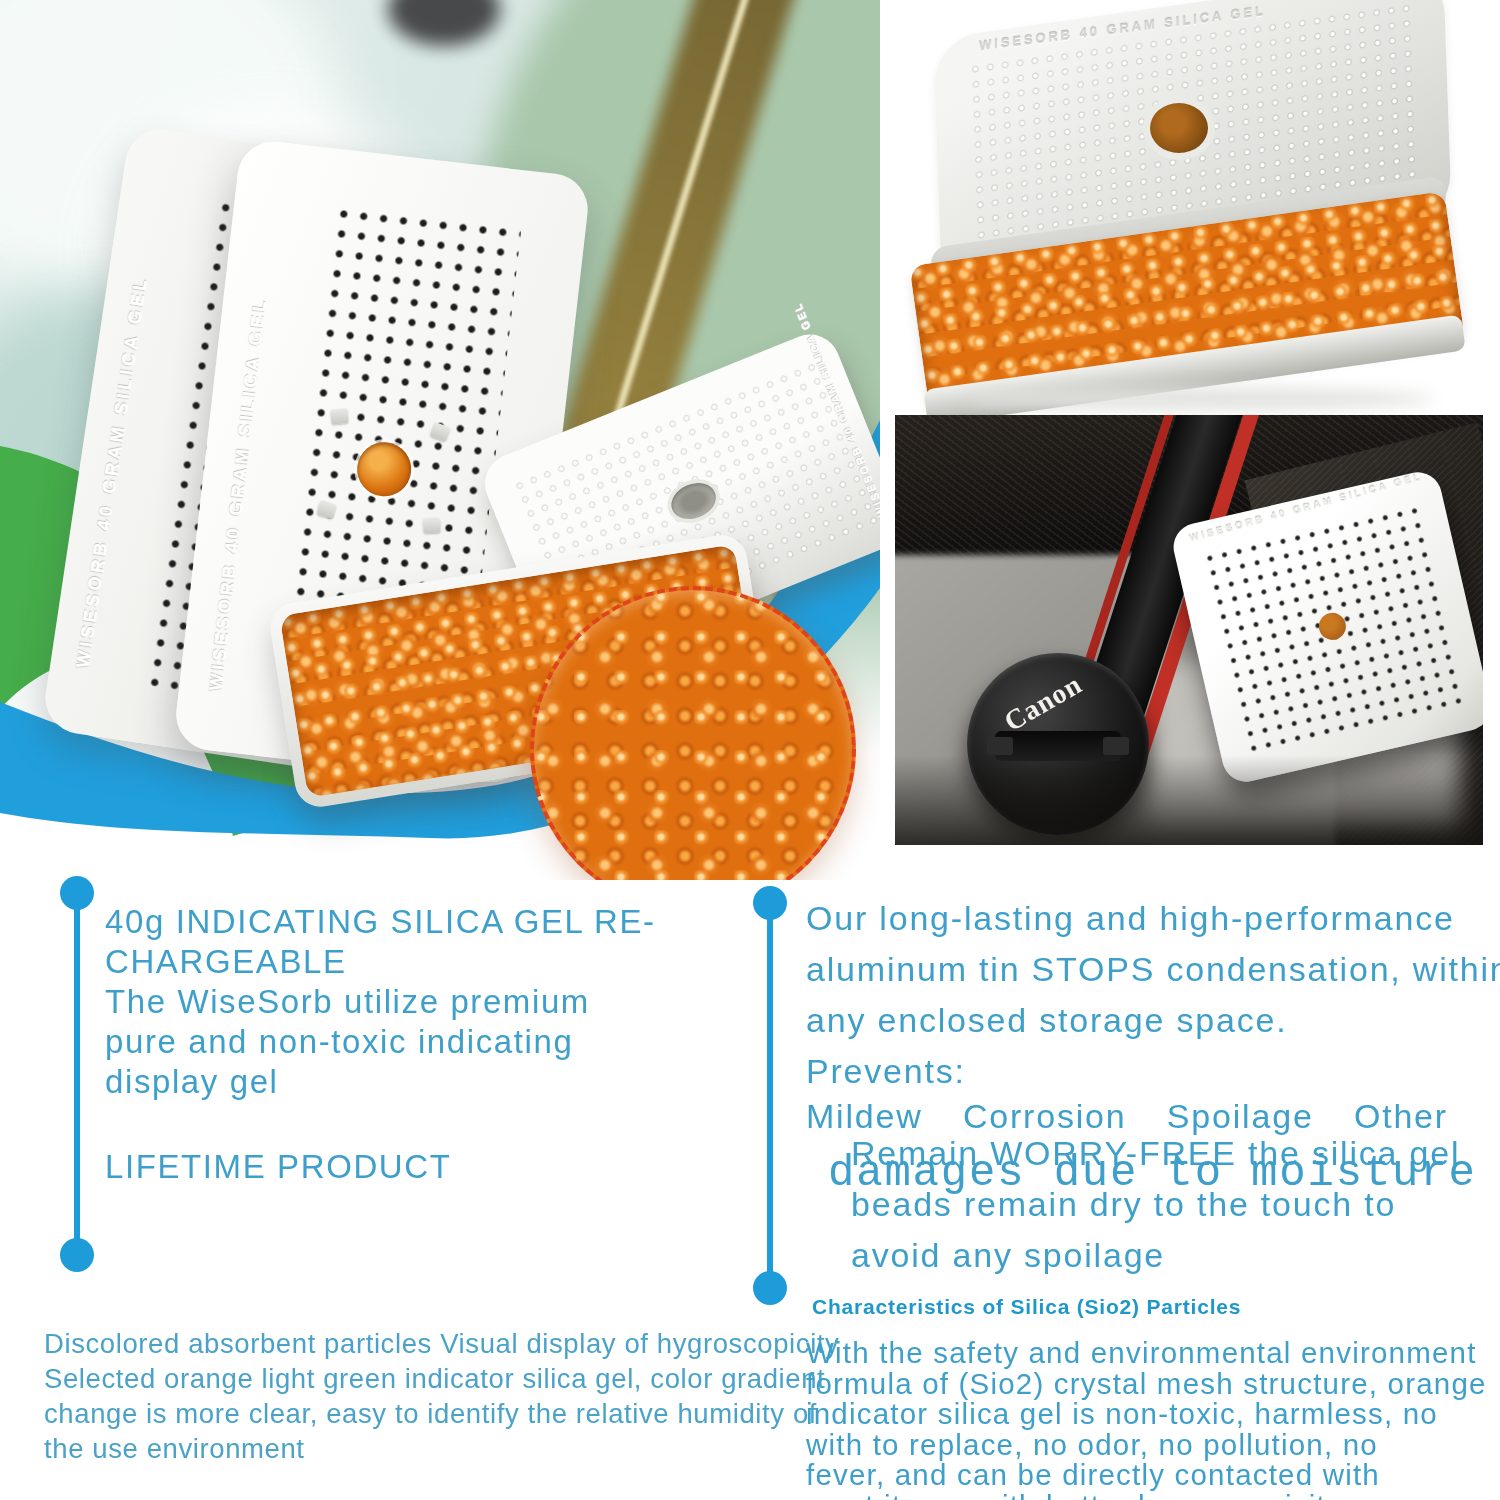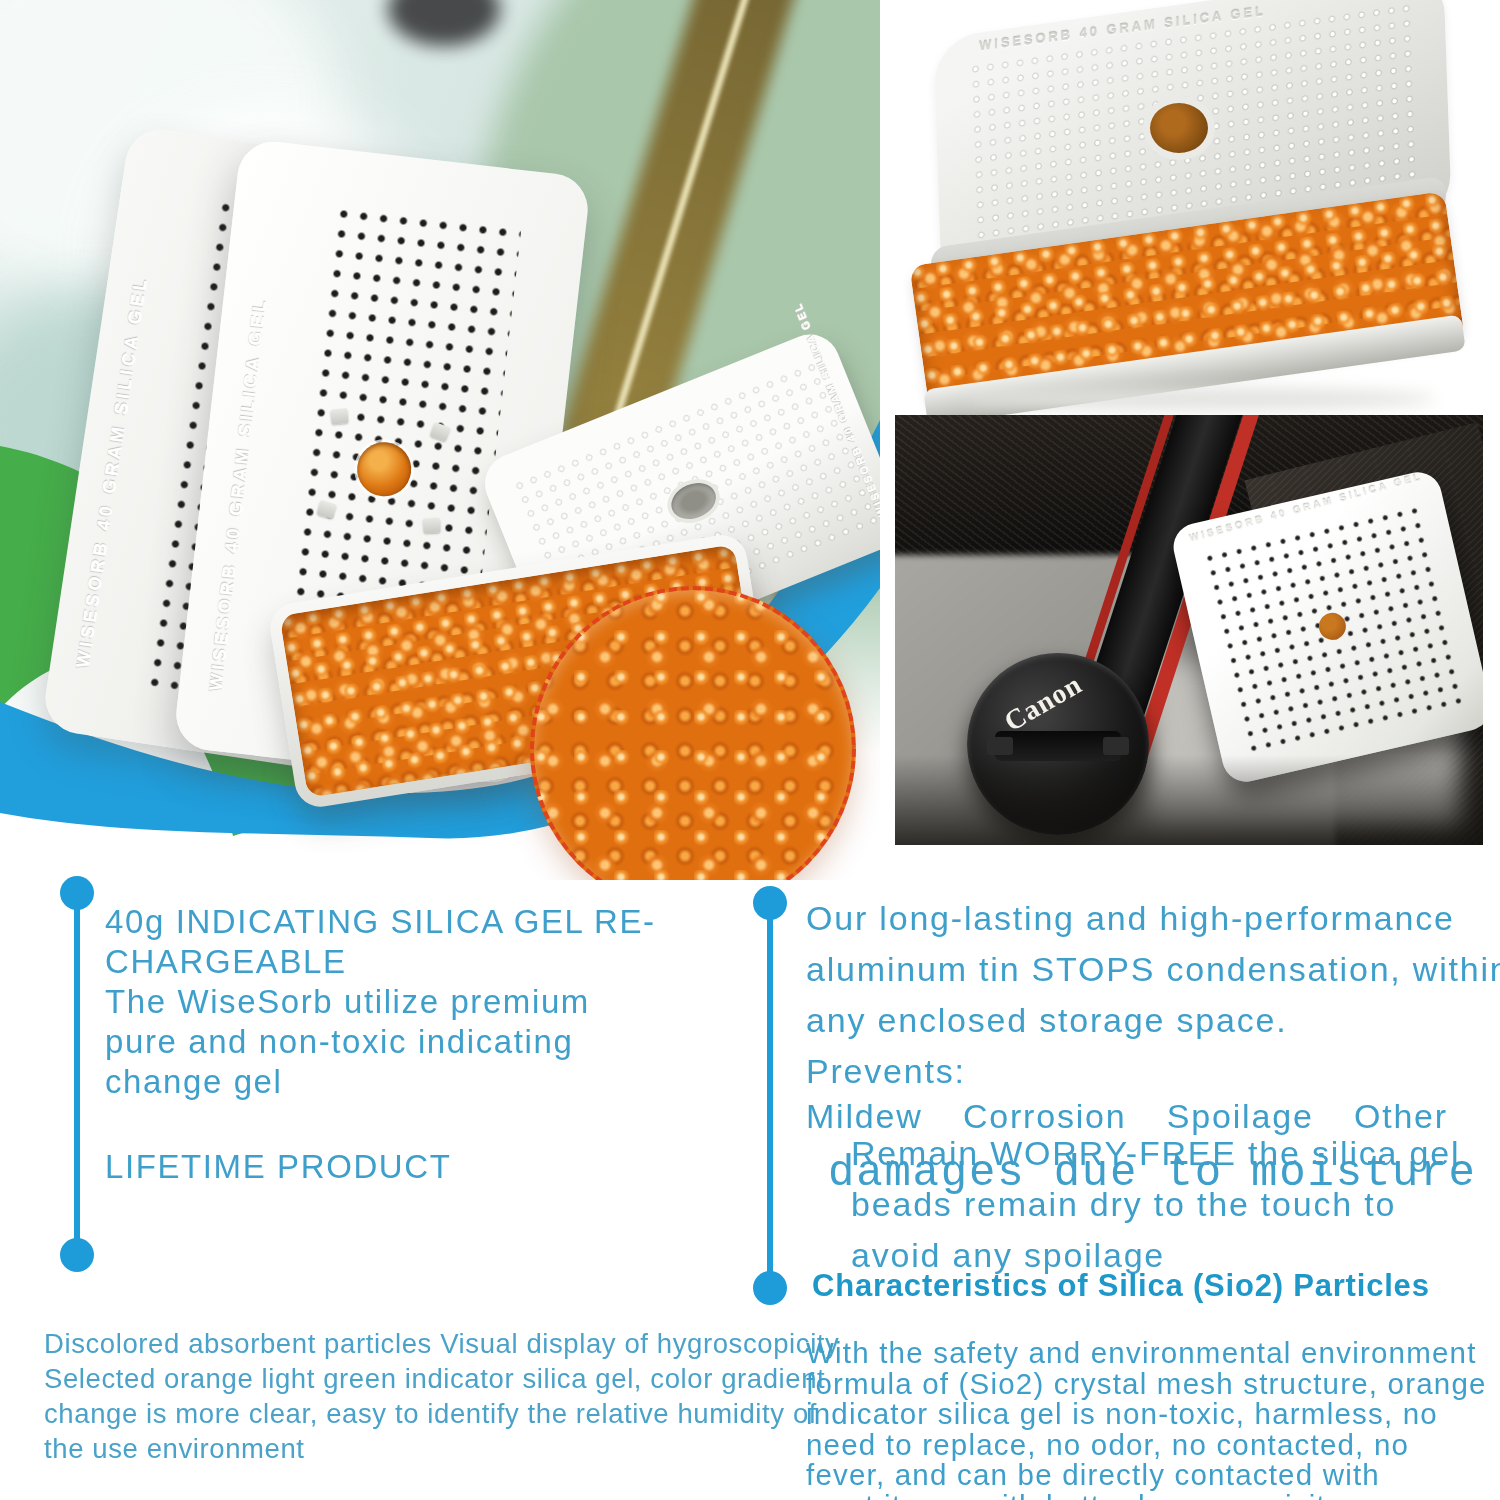--- a/index.html
+++ b/index.html
@@ -133,21 +133,21 @@
   .para div{white-space:nowrap;}
 
   #left-para1{left:105px;top:902px;font-size:33px;line-height:40px;letter-spacing:1.6px;}
   #left-lifetime{left:105px;top:1148px;font-size:33px;letter-spacing:1.6px;}
   #left-para2{left:44px;top:1326px;font-size:27.5px;line-height:35px;letter-spacing:.6px;color:#4aa2c9;}
 
   #right-para1{left:806px;top:893px;font-size:34px;line-height:51px;letter-spacing:1.8px;}
   #prevents-row{left:806px;top:1097px;width:642px;display:flex;justify-content:space-between;font-size:34px;letter-spacing:1.8px;color:#3e9fcb;}
   #prevents-tail{left:828px;top:1148px;font-size:44px;letter-spacing:1.8px;font-family:Liberation Mono, monospace;}
   #right-para2{left:806px;top:1128px;font-size:34px;line-height:51px;letter-spacing:1.8px;margin-left:45px;}
-  #right-heading{left:812px;top:1268px;font-size:31px;font-weight:bold;color:#1d98c9;letter-spacing:.8px;}
+  #right-heading{left:812px;top:1295px;font-size:21px;font-weight:bold;color:#1d98c9;letter-spacing:.8px;}
   #right-para3{left:806px;top:1338px;font-size:29.5px;line-height:30.5px;letter-spacing:1.2px;}
 </style>
 </head>
 <body>
 
 <div class="canvas">
 
   <div class="abs" id="collage">
     <div class="collage-photo">
       <div class="blob cloud1"></div>
@@ -235,21 +235,21 @@
     <div class="dot abs" style="left:60px;top:876px;"></div>
     <div class="bar abs" style="left:74px;top:893px;height:362px;"></div>
     <div class="dot abs" style="left:60px;top:1238px;"></div>
   </div>
 
   <div class="para blue-text" id="left-para1">
     <div>40g INDICATING SILICA GEL RE-</div>
     <div>CHARGEABLE</div>
     <div>The WiseSorb utilize premium</div>
     <div>pure and non-toxic indicating</div>
-    <div>change gel</div>
+    <div>display gel</div>
   </div>
   <div class="para blue-text" id="left-lifetime">LIFETIME PRODUCT</div>
 
   <div class="para" id="left-para2">
     <div>Discolored absorbent particles  Visual display of hygroscopicity</div>
     <div>Selected orange light green indicator silica gel, color gradient</div>
     <div>change is more clear, easy to identify the relative humidity of</div>
     <div>the use environment</div>
   </div>
 
@@ -278,18 +278,18 @@
     <div>beads remain dry to the touch to</div>
     <div>avoid any spoilage</div>
   </div>
 
   <div class="para" id="right-heading">Characteristics of Silica (Sio2) Particles</div>
 
   <div class="para blue-text" id="right-para3">
     <div>With the safety and environmental environment</div>
     <div>formula of (Sio2) crystal mesh structure, orange</div>
     <div>indicator silica gel is non-toxic, harmless, no</div>
-    <div>need to replace, no odor, no contacted, no</div>
+    <div>with to replace, no odor, no pollution, no</div>
     <div>fever, and can be directly contacted with</div>
     <div>most items, with better hygroscopicity</div>
   </div>
 
 </div>
 
 </body></html>

